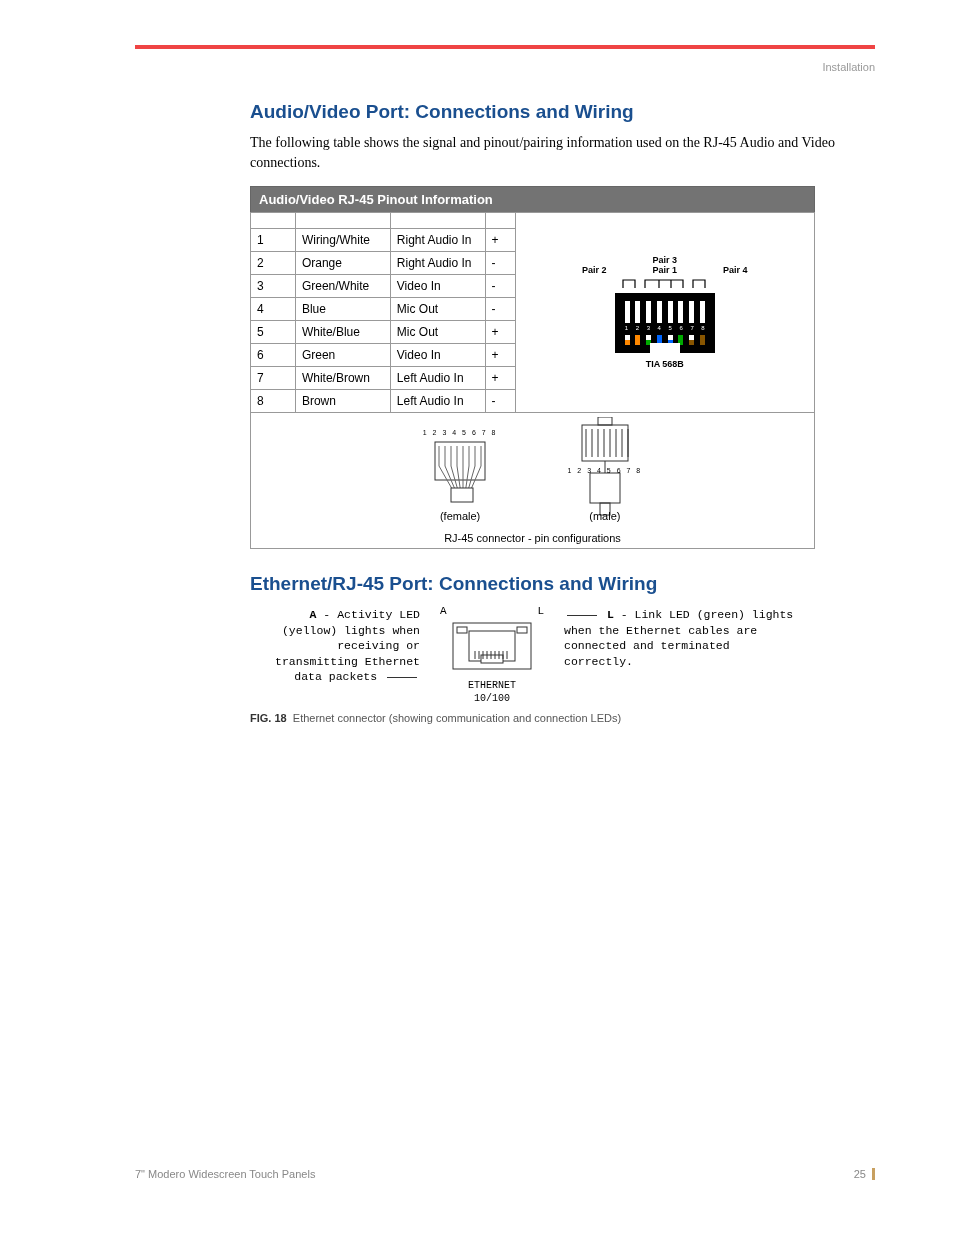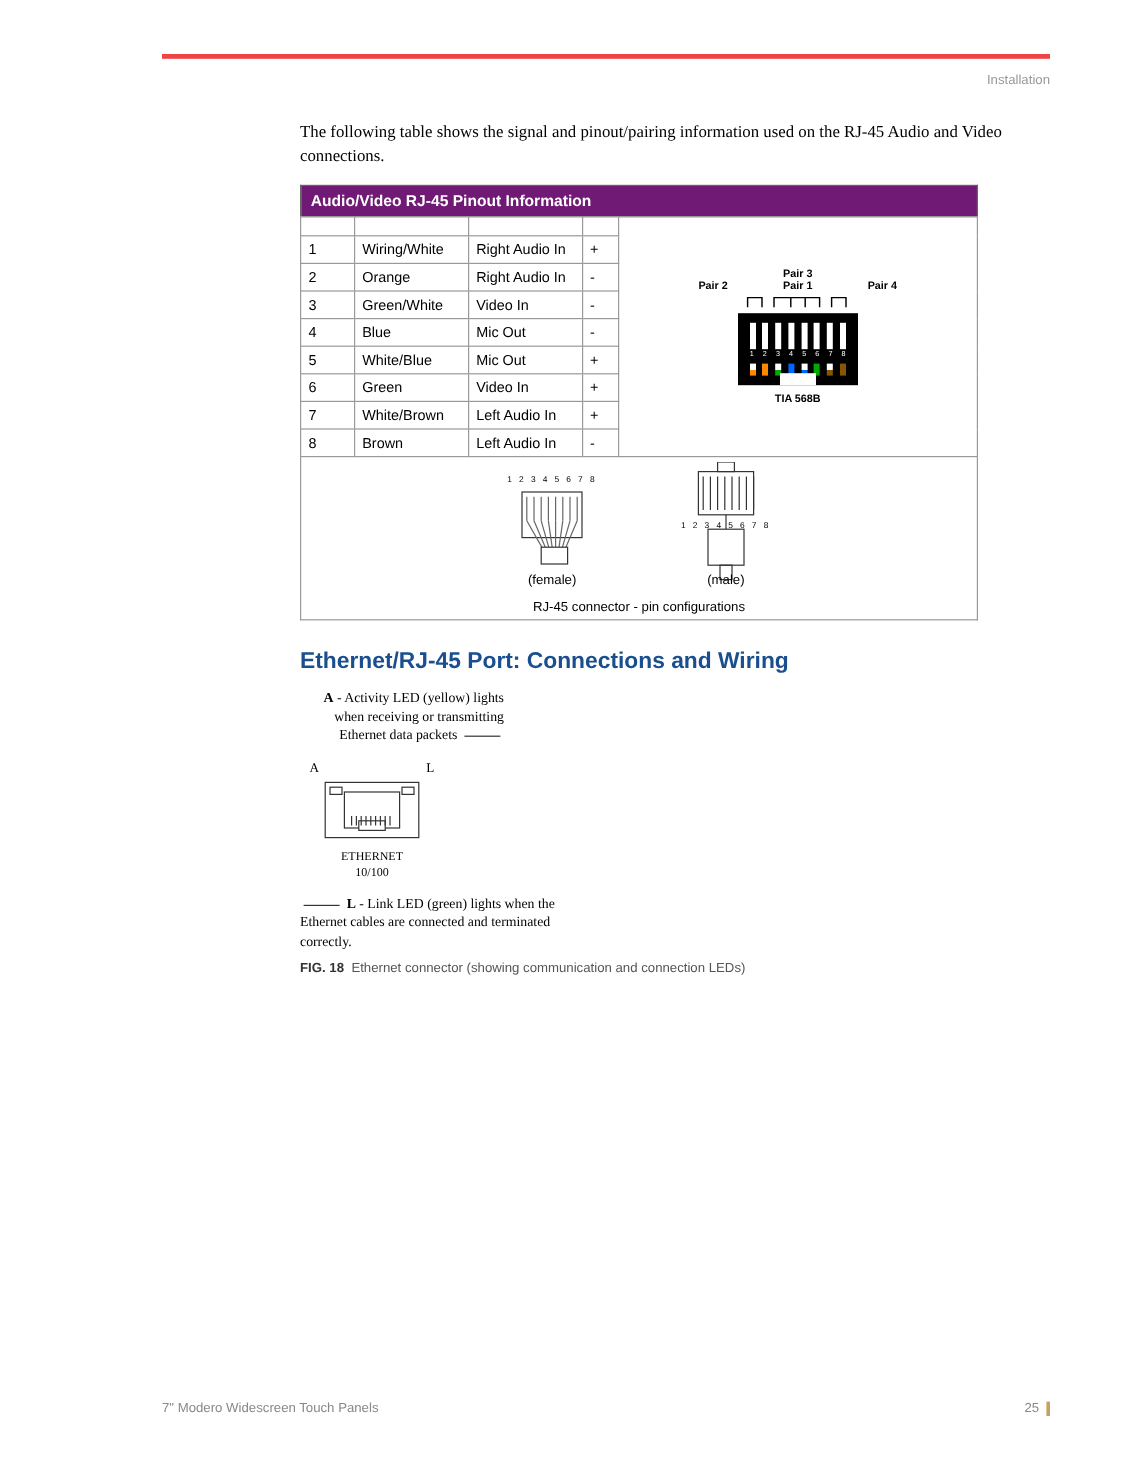--- a/index.html
+++ b/index.html
@@ -44,21 +44,21 @@
   }
   .pinout-table {
     border: 1px solid #666;
     width: 565px;
     border-collapse: collapse;
     font-family: Arial, Helvetica, sans-serif;
     font-size: 12px;
     margin-bottom: 24px;
   }
   .pinout-table th.title-cell {
-    background: #701a75;
+    background: #737373;
     color: #fff;
     text-align: left;
     font-weight: bold;
     padding: 5px 8px;
     font-size: 13px;
   }
   .pinout-table td {
     border: 1px solid #999;
     padding: 4px 6px;
     vertical-align: middle;
@@ -120,25 +120,24 @@
   .rj45-female, .rj45-male { display:flex; flex-direction:column; align-items:center; }
   .rj45-female svg, .rj45-male svg { display:block; }
   .conn-sublabel { font-size: 11px; font-family: Arial, sans-serif; margin-top:4px; }
   .conn-caption { font-size: 11px; font-family: Arial, sans-serif; }
   .pin-numbers-small { font-size:7px; letter-spacing:2px; font-family:Arial,sans-serif; }
   
   .eth-figure {
     display: flex;
     align-items: flex-start;
     gap: 12px;
-    font-family: Liberation Serif, serif;
+    font-family: Liberation Mono, monospace;
     font-size: 11.5px;
     margin-bottom: 8px;
     margin-top: 4px;
-    flex-direction: column;
   }
   .eth-left { width: 170px; text-align: right; line-height:1.35; padding-top:2px;}
   .eth-center { width: 120px; text-align:center; }
   .eth-right { width: 230px; text-align:left; line-height:1.35; padding-top:2px;}
   .eth-port-label { font-size:10px; margin-top:2px;}
   .fig-caption {
     font-family: Arial, Helvetica, sans-serif;
     font-size: 11px;
     color: #555;
     margin-top: 6px;
@@ -161,20 +160,21 @@
   .leader { border-top:1px solid #333; width:30px; display:inline-block; vertical-align:middle; margin:0 3px;}
 </style>
 </head>
 <body>
 
 <div class="page">
   <div class="section-label">Installation</div>
 
   <div class="content">
 
+    <h2 class="section-heading">Audio/Video Port: Connections and Wiring</h2>
     <p class="body-text">The following table shows the signal and pinout/pairing information used on the RJ-45 Audio and Video connections.</p>
 
     <table class="pinout-table">
       <tbody>
           <tr>
             <th class="title-cell" colspan="5">Audio/Video RJ-45 Pinout Information</th>
           </tr>
       <tr>
         <td class="spacer-row col-pin"></td>
             <td class="col-wire"></td>

